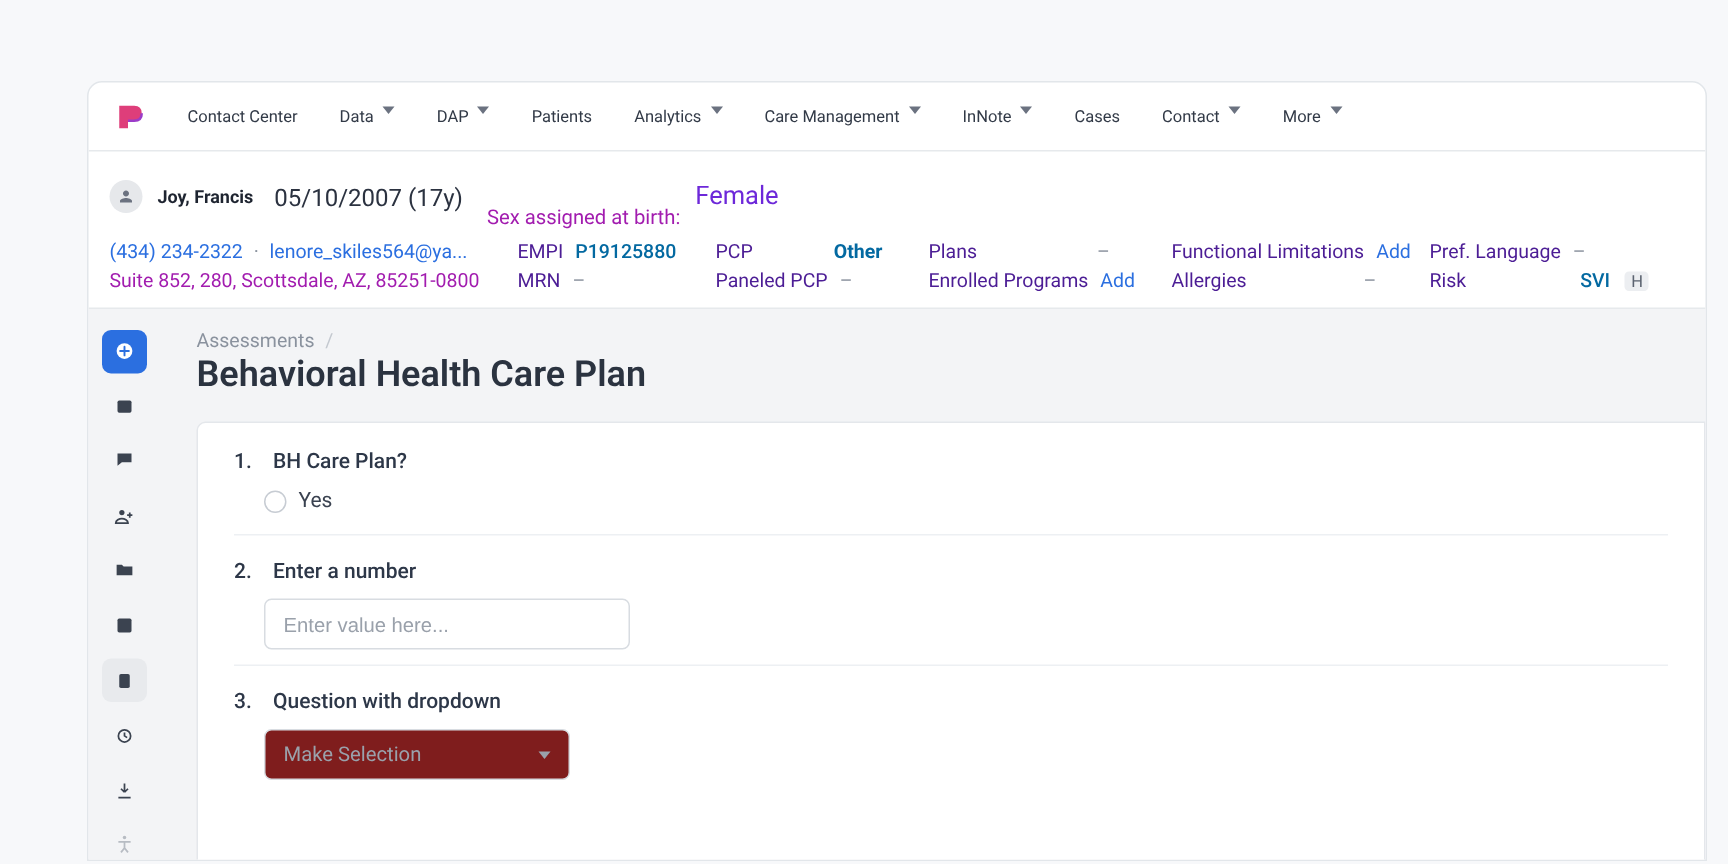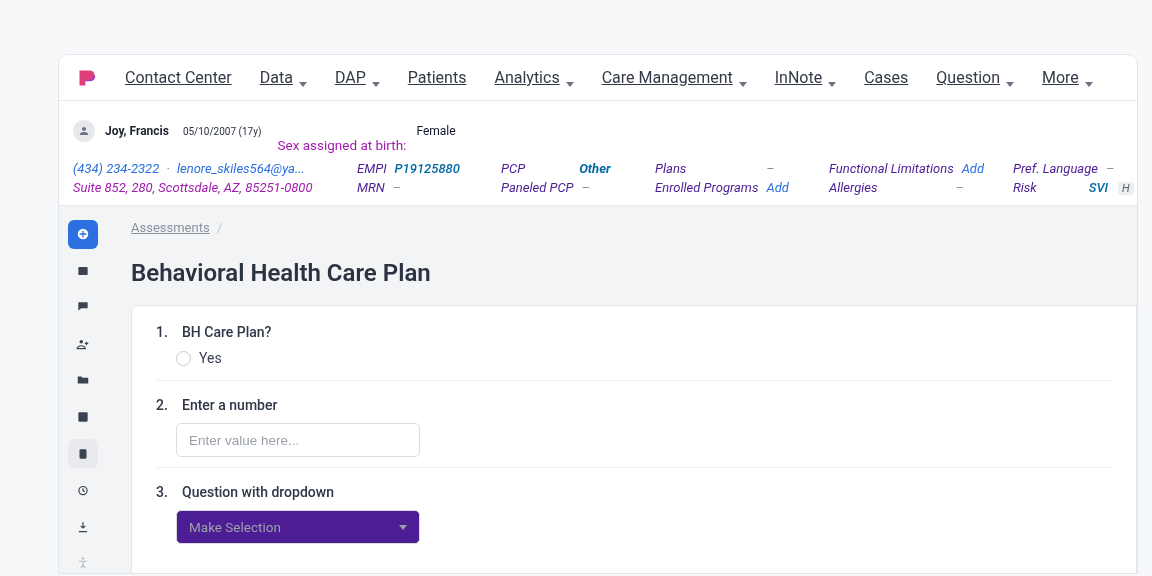--- a/index.html
+++ b/index.html
@@ -30,48 +30,47 @@
     padding: 0 18px;
     border-bottom: 1px solid #e6e9ec;
     gap: 14px;
   }
   .logo {
     width: 20px; height: 20px; position: relative;
   }
   .logo svg { display:block; }
   .nav-items { display:flex; gap: 28px; margin-left: 14px;}
   .nav-item {
-    font-size: 16px;
+    font-size: 11px;
     color: #323a47;
     cursor: pointer;
-    display:flex; align-items:flex-end; gap:4px;text-decoration:underline;
+    display:flex; align-items:flex-start; gap:4px;
   }
   .chev { width:0;height:0;border-left:4px solid transparent;border-right:4px solid transparent;border-top:5px solid #6b7280; display:inline-block; margin-left:2px;}
   
   .patient-bar {
     display:flex; align-items:center;
     padding: 8px 14px 6px 14px;
     gap: 10px;
   }
   .avatar-circle {
     width: 22px; height:22px; border-radius:50%;
     background:#e6e8eb; display:flex;align-items:center;justify-content:center;
   }
   .avatar-circle svg { width:12px;height:12px;fill:#6b7280;}
   .patient-name { font-weight:700; font-size:12px; color:#1e2430;}
-  .patient-dob { font-size:10px; color:#2b3240; margin-left:4px;}
+  .patient-dob { font-size:16px; color:#2b3240; margin-left:4px;}
   .patient-sex-label { font-size:13.5px; color:#a21caf; margin-left:6px;margin-top:28px;}
-  .patient-sex-value { font-size:12px; color:#0f172a;}
+  .patient-sex-value { font-size:17px; color:#6d28d9;}
   .patient-detail-row {
     display:flex; align-items:flex-start;
     padding: 2px 14px 10px 14px;
-    gap: 24px;
+    gap: 12px;
     border-bottom: 1px solid #e6e9ec;
     font-size: 13px;
-    font-style: italic;
   }
   .col { display:flex; flex-direction:column; gap:4px;}
   .link-blue { color:#2b6fe0; cursor:pointer;}
   .muted { color:#8a929e;}
   .dark { color:#a21caf;}
   .dot-sep { color:#8a929e; margin: 0 4px;}
   .kv { display:flex; gap:8px; align-items:baseline;}
   .kv .k { color:#4c1d95;}
   .kv .v { color:#0369a1; font-weight:500;}
   .kv .dash { color:#8a929e;}
@@ -96,24 +95,24 @@
   .side-btn.primary svg { fill:#fff;}
   .side-btn svg { width:14px;height:14px; fill:#3b4350;}
   .side-btn.active { background:#e8eaed;}
   .side-btn.muted svg { fill:#b7bcc3;}
   .main {
     flex:1;
     padding: 14px 0 0 24px;
     overflow:hidden;
   }
   .breadcrumb { font-size:13px; color:#8a929e; }
-  .breadcrumb .crumb { color:#8a929e; cursor:pointer;text-decoration:underline;}
+  .breadcrumb .crumb { color:#8a929e; cursor:pointer;}
   .breadcrumb .sep { margin:0 4px; color:#c3c8cf;}
   .page-title {
-    font-size:24px; font-weight:600; color:#2b3340; margin-top:24px;
+    font-size:24px; font-weight:600; color:#2b3340; margin-top:0;
   }
   .card {
     background:#fff;
     border:1px solid #e4e7eb;
     border-top-left-radius:6px;
     margin-top:18px;
     padding: 18px 24px 24px 24px;
     min-height: 300px;
   }
   .section-title {
@@ -133,25 +132,25 @@
   .text-input {
     width: 244px; height:34px;
     border:1px solid #d8dce1; border-radius:5px;
     padding: 0 12px;
     font-size:13.5px; color:#354050;
     margin: 10px 0 0 20px;
     background:#fff;
   }
   .text-input::placeholder { color:#9aa1ab;}
   .select-wrap {
-    width: 244px; height:34px;
+    width: 204px; height:34px;
     border:1px solid #d8dce1; border-radius:5px;
     padding: 0 12px;
     margin: 10px 0 0 20px;
-    background:#4c1d95;
+    background:#7f1d1d;
     display:flex; align-items:center; justify-content:space-between;
     color:#9aa1ab; font-size:13.5px;
     cursor:pointer;
   }
   .select-wrap .chev2 {
     width:0;height:0;border-left:4px solid transparent;border-right:4px solid transparent;border-top:5px solid #9aa1ab;
   }
 </style>
 </head>
 <body>
@@ -189,21 +188,21 @@
           <span class="chev"></span>
         </div>
       <div class="nav-item">
           <span>InNote</span>
           <span class="chev"></span>
         </div>
       <div class="nav-item">
           <span>Cases</span>
         </div>
       <div class="nav-item">
-          <span>Question</span>
+          <span>Contact</span>
           <span class="chev"></span>
         </div>
       <div class="nav-item">
           <span>More</span>
           <span class="chev"></span>
         </div>
     </div>
   </div>
 
   <div class="patient-bar">
@@ -267,21 +266,21 @@
           <span class="dash" style="margin-left:70px;">–</span>
         </div>
     </div>
     <div class="col" style="min-width:120px;">
       <div class="kv">
           <span class="k">Pref. Language</span>
           <span class="dash">–</span>
         </div>
       <div class="kv">
           <span class="k">Risk</span>
-          <span class="v" style="margin-left:44px;">SVI</span>
+          <span class="v" style="margin-left:68px;">SVI</span>
           <span class="badge-h">H</span>
         </div>
     </div>
   </div>
 
   <div class="body-wrap">
 
     <div class="sidebar">
       <div class="side-btn primary">
         <svg viewBox="0 0 24 24">

